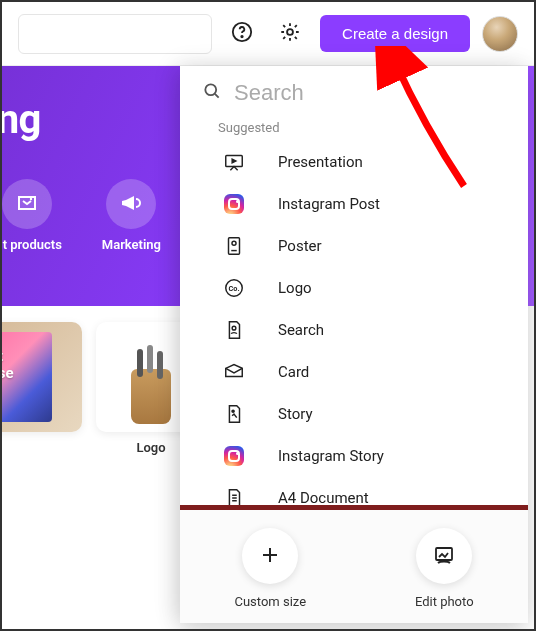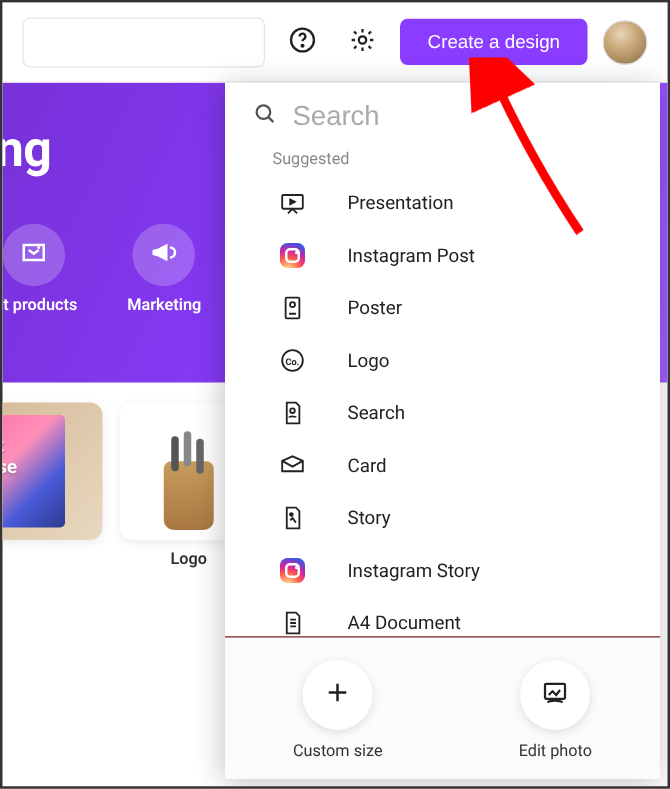--- a/index.html
+++ b/index.html
@@ -227,21 +227,21 @@
     content:"";
     position:absolute; inset:4px;
     border:2px solid #fff; border-radius:4px;
   }
   .ig-grad::before {
     content:"";
     position:absolute; top:6px; right:5px;
     width:3px;height:3px;background:#fff;border-radius:50%;
   }
   .panel-footer {
-    border-top: 1px solid #7f1d1d;
+    border-top: 5px solid #7f1d1d;
     background: #fbfbfb;
     padding: 18px 0 14px;
     display: flex;
     justify-content: space-around;
   }
   .footer-btn {
     display: flex;
     flex-direction: column;
     align-items: center;
     gap: 10px;

